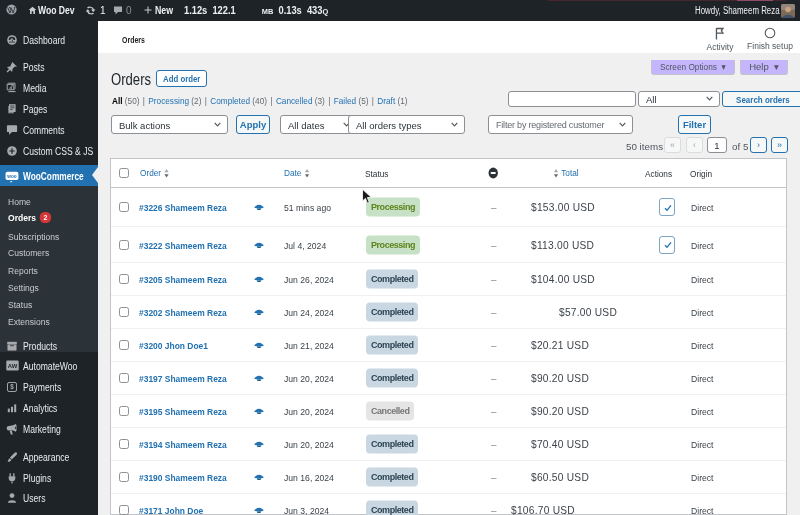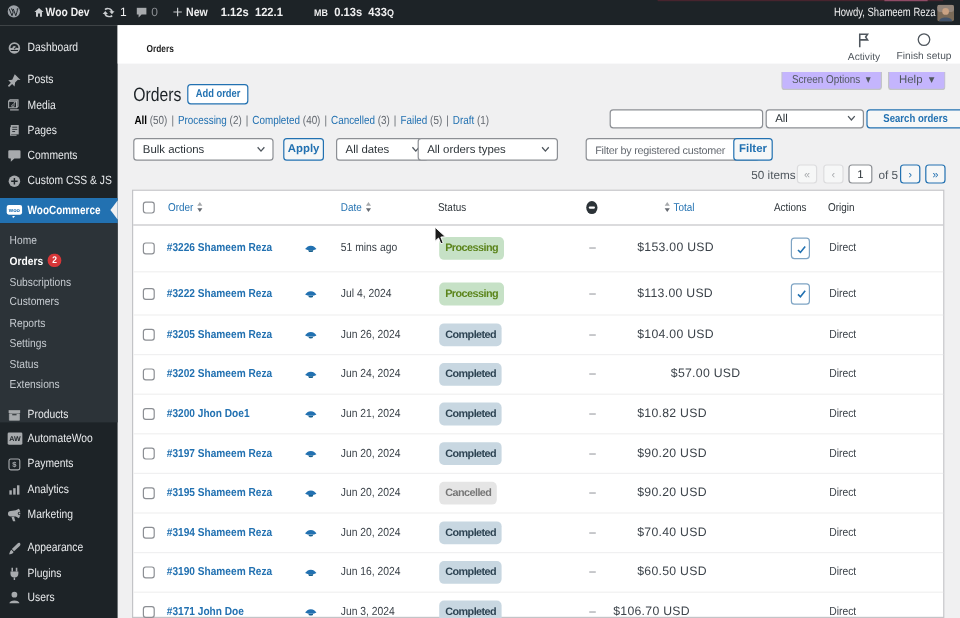--- a/index.html
+++ b/index.html
@@ -302,21 +302,21 @@
         </span>
       </div>
     <div class="sel" style="left:488px; top:115px; width:145px; height:19px;">
         <span class="st" style="color:#646970; font-size:9px; letter-spacing:-0.2px;">Filter by registered customer</span>
         <span class="ch">
           <svg width="7" height="7" viewBox="0 0 10 10">
             <path d="M1 3 L5 7.5 L9 3" fill="none" stroke="#50575e" stroke-width="1.6"></path>
           </svg>
         </span>
       </div>
-    <div class="btn" style="left:611px; top:115px; width:33px; height:19px; line-height:18px;">Filter</div>
+    <div class="btn" style="left:678px; top:115px; width:33px; height:19px; line-height:18px;">Filter</div>
 
     <div class="abs" style="left:626px; top:141px; font-size:9.8px; color:#50575e;">50 items</div>
     <div class="pgbtn pgoff" style="left:664px;">«</div>
     <div class="pgbtn pgoff" style="left:686px;">‹</div>
     <input class="inp" style="left: 707px; top: 137px; width: 20px; height: 16px; text-align: center; font-size: 9.5px; color: rgb(44, 51, 56);" value="1">
     <div class="abs" style="left:732px; top:141px; font-size:9.8px; color:#50575e;">of 5</div>
     <div class="pgbtn pgon" style="left:750px;">›</div>
     <div class="pgbtn pgon" style="left:771px;">»</div>
   </div>
   <div id="tbl">
@@ -419,21 +419,21 @@
       <span class="cell olink" style="left:28px;">#3200 Jhon Doe1</span>
       <span class="cell" style="left:143px;">
           <svg width="10" height="6" viewBox="0 0 20 12" style="display:block;">
             <path d="M10 1.5 C5.5 1.5 2.5 4.5 0.5 7 C3 8.5 6 9 10 9 C14 9 17 8.5 19.5 7 C17.5 4.5 14.5 1.5 10 1.5 Z" fill="#2271b1"></path>
             <path d="M6 8.8 A4 4 0 0 0 14 8.8 C12 9.3 8 9.3 6 8.8 Z" fill="#19618f"></path>
           </svg>
         </span>
       <span class="cell dt" style="left:173px;">Jun 21, 2024</span>
       <span class="badge b-comp">Completed</span>
       <span class="cell dash">–</span>
-      <span class="cell tot" style="left:420px;">$10.82 USD</span>
+      <span class="cell tot" style="left:420px;">$20.21 USD</span>
       <span class="cell dir" style="left:580px;">Direct</span>
     </div>
     <div class="trow" style="top:202px; height:33px;">
       <span class="cb"></span>
       <span class="cell olink" style="left:28px;">#3197 Shameem Reza</span>
       <span class="cell" style="left:143px;">
           <svg width="10" height="6" viewBox="0 0 20 12" style="display:block;">
             <path d="M10 1.5 C5.5 1.5 2.5 4.5 0.5 7 C3 8.5 6 9 10 9 C14 9 17 8.5 19.5 7 C17.5 4.5 14.5 1.5 10 1.5 Z" fill="#2271b1"></path>
             <path d="M6 8.8 A4 4 0 0 0 14 8.8 C12 9.3 8 9.3 6 8.8 Z" fill="#19618f"></path>
           </svg>

